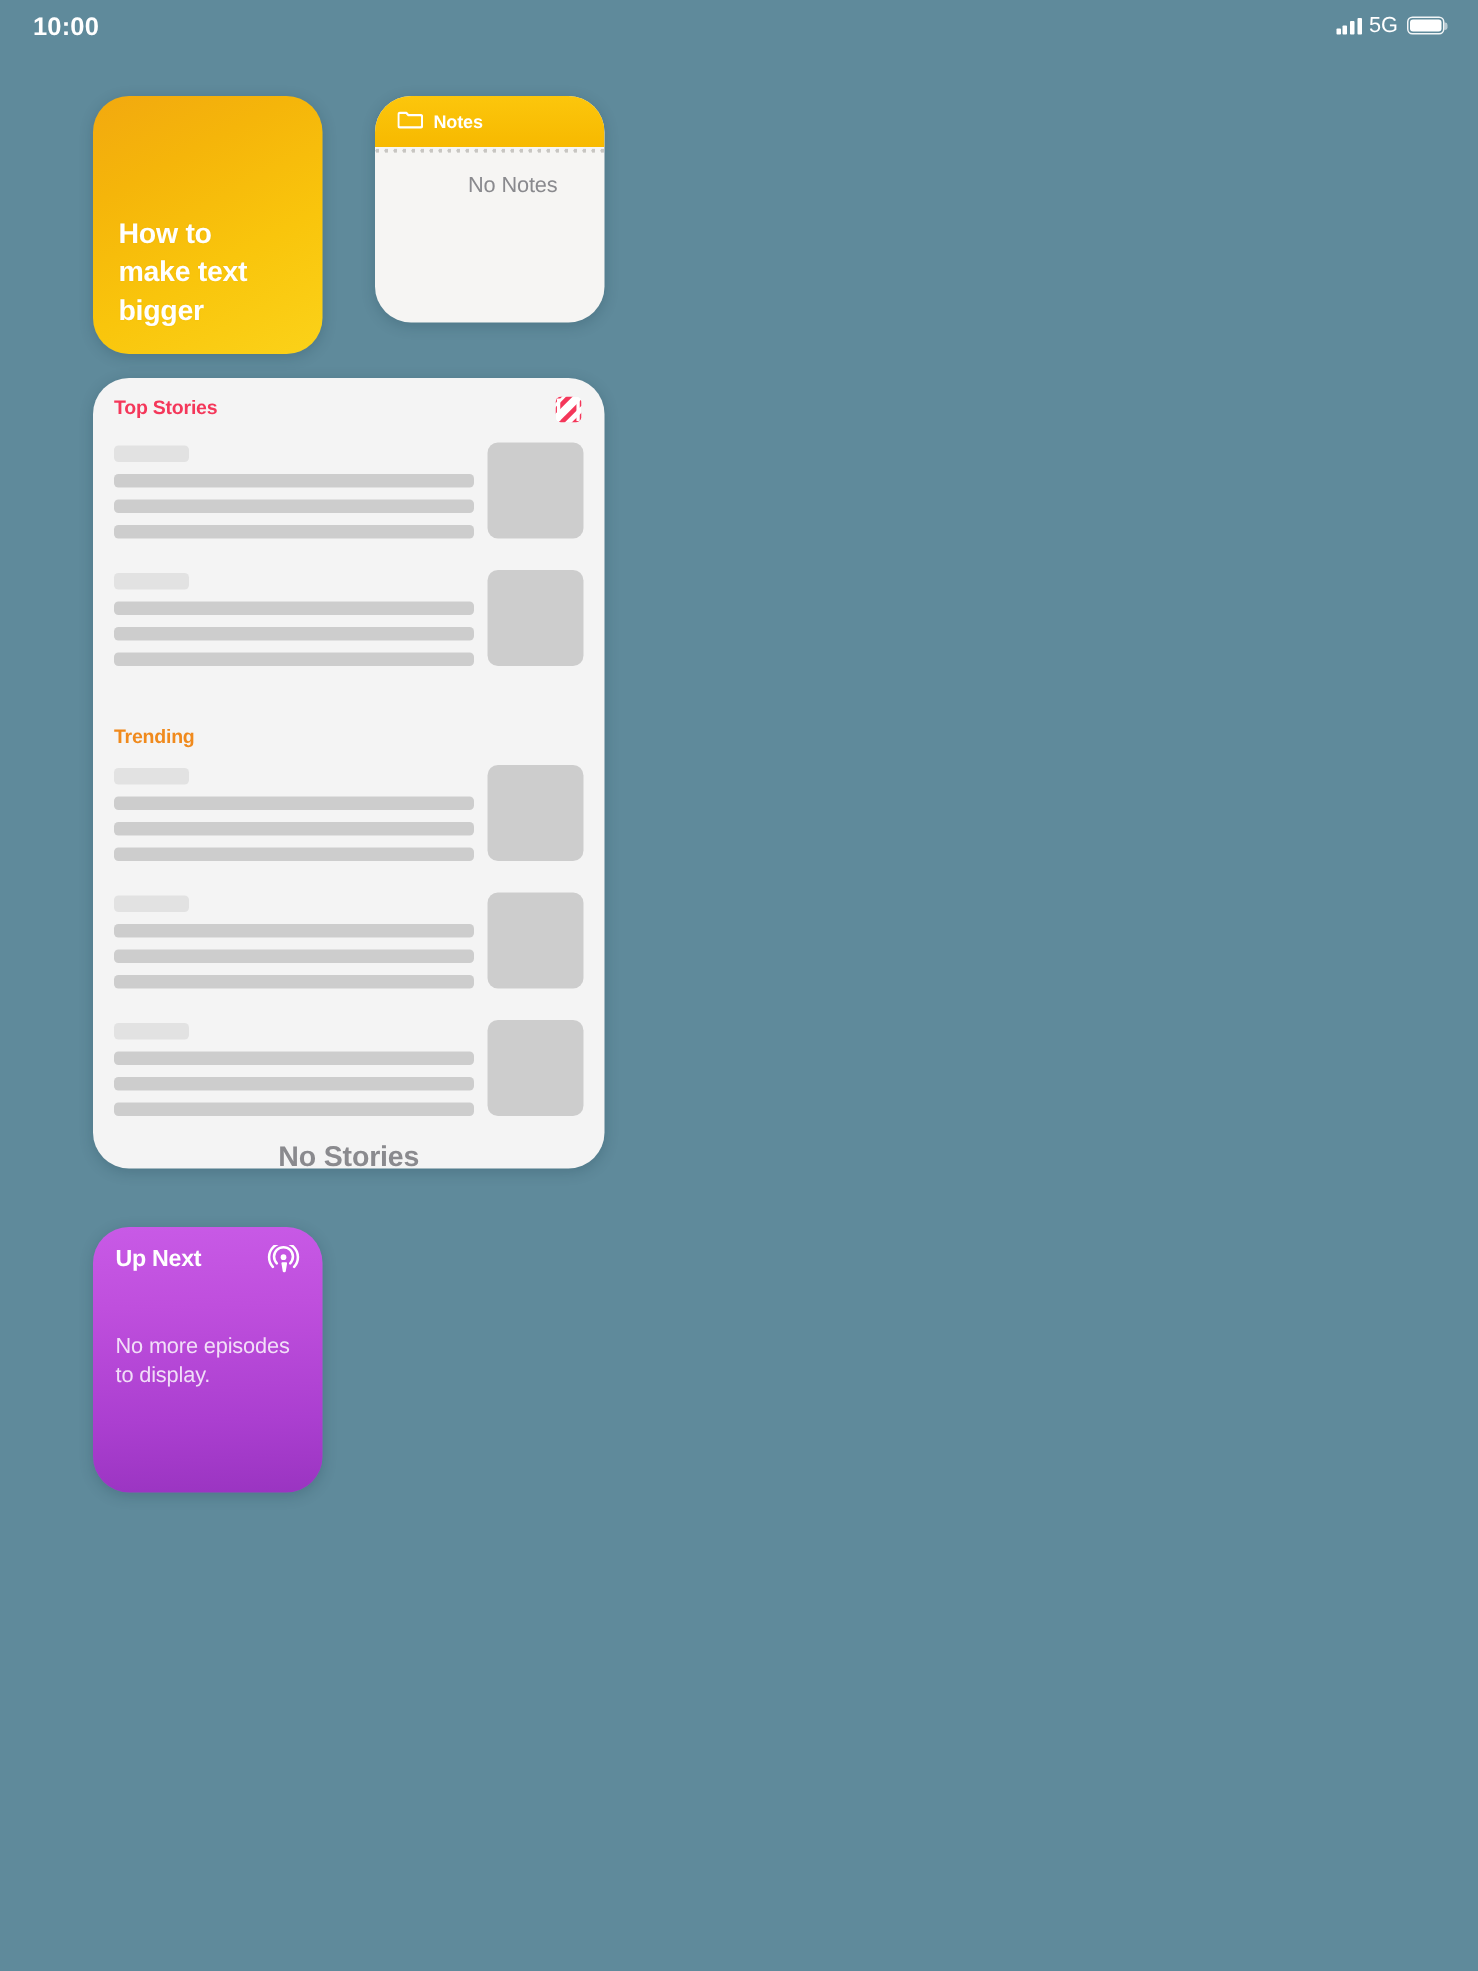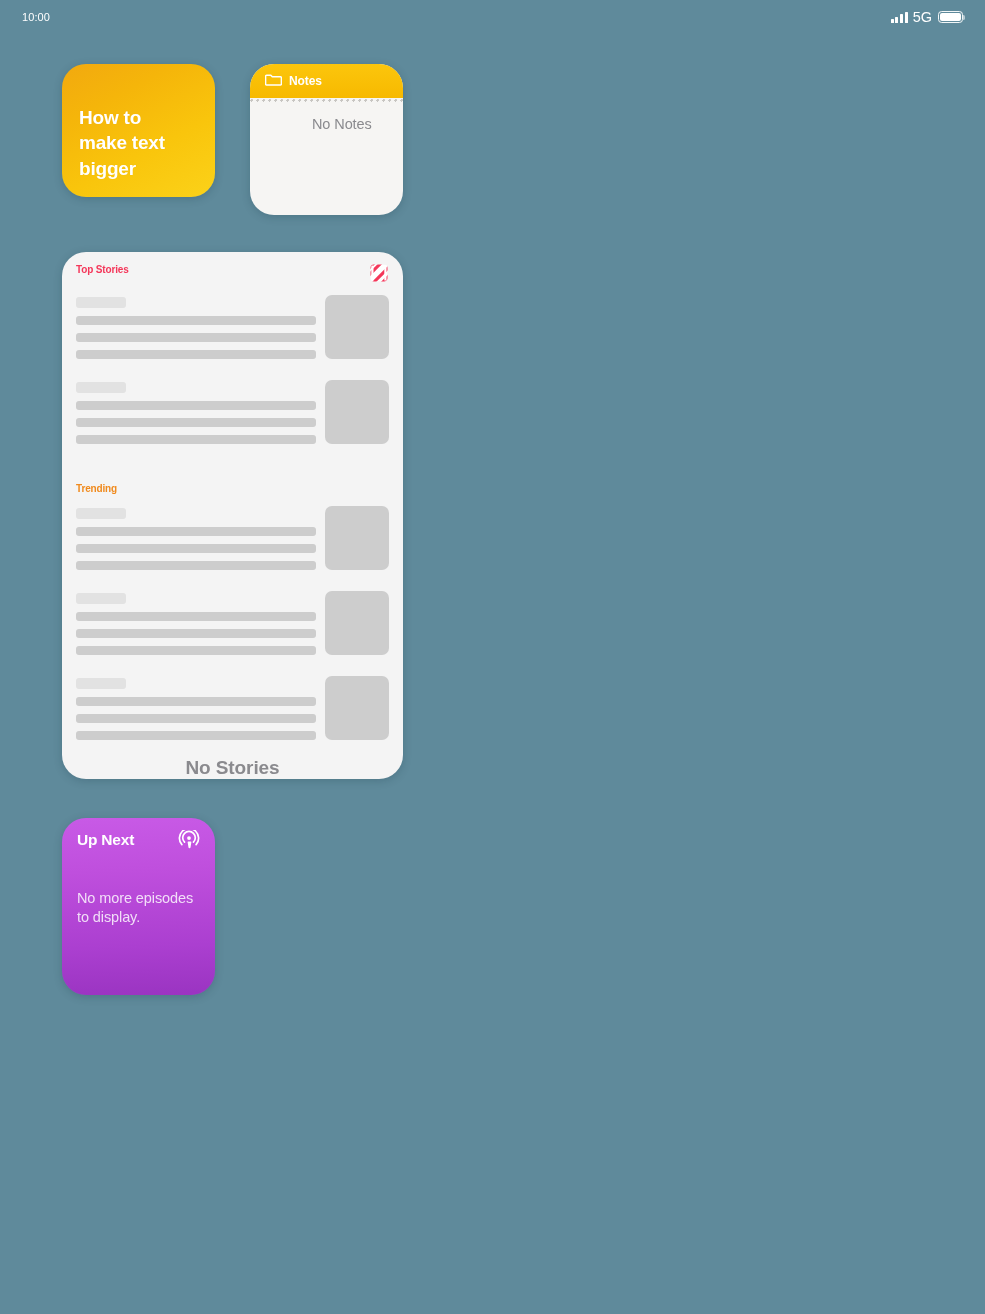--- a/index.html
+++ b/index.html
@@ -15,21 +15,21 @@
   }
 
   
   #status-bar {
     position:absolute; top:0; left:0; width:985px; height:34px;
     display:flex; align-items:center; justify-content:space-between;
     padding:0 22px;
     color:#ffffff;
   }
   #status-clock {
-    font-size:11px; font-weight:400; letter-spacing:.1px;
+    font-size:17px; font-weight:700; letter-spacing:.1px;
     line-height:1;
   }
   #status-right { display:flex; align-items:center; gap:5px; }
   .signal-bars { display:flex; align-items:flex-end; gap:1.6px; height:11px; }
   .signal-bars i { display:block; width:3px; background:#fff; border-radius:.6px; }
   .signal-bars i:nth-child(1){ height:4px; }
   .signal-bars i:nth-child(2){ height:6px; }
   .signal-bars i:nth-child(3){ height:8.5px; }
   .signal-bars i:nth-child(4){ height:11px; }
   #status-network { font-size:14.5px; font-weight:500; line-height:1; }
@@ -53,21 +53,21 @@
 
   .widget {
     position:absolute;
     border-radius:24px;
     box-shadow:0 2px 9px rgba(20,50,62,.22);
     overflow:hidden;
   }
 
   
   #widget-tip {
-    left:62px; top:64px; width:153px; height:133px;
+    left:62px; top:64px; width:153px; height:172px;
     background:linear-gradient(152deg,#f2a90f 0%,#f5b50a 28%,#f9c50c 62%,#fbd219 100%);
     display:flex; align-items:flex-end;
     padding:0 0 16px 0;
   }
   #tip-title {
     padding:0 17px;
     color:#ffffff;
     font-size:19px; font-weight:700; line-height:1.33;
     letter-spacing:-.2px;
     text-shadow:0 0 1px rgba(190,130,0,.18);
@@ -101,21 +101,21 @@
   #widget-news {
     left:62px; top:252px; width:341px; height:527px;
     background:#f4f4f4;
     display:flex; flex-direction:column;
   }
   .news-section { padding:0 14px; }
   .news-head {
     display:flex; align-items:flex-start; justify-content:space-between;
     padding-top:12px; padding-bottom:8px;
   }
-  .news-head-title { font-size:10px; font-weight:700; letter-spacing:-.15px; }
+  .news-head-title { font-size:13px; font-weight:700; letter-spacing:-.15px; }
   #news-top-title { color:#f4375a; }
   #news-trending-title { color:#f08a1d; }
   #news-logo { width:20px; height:20px; flex:0 0 auto; margin-top:-1px; }
 
   .news-divider {
     height:1px; background:#e2e2e2;
     margin:9px 14px 0 14px;
   }
   #trending-head { padding-top:13px; }
 

